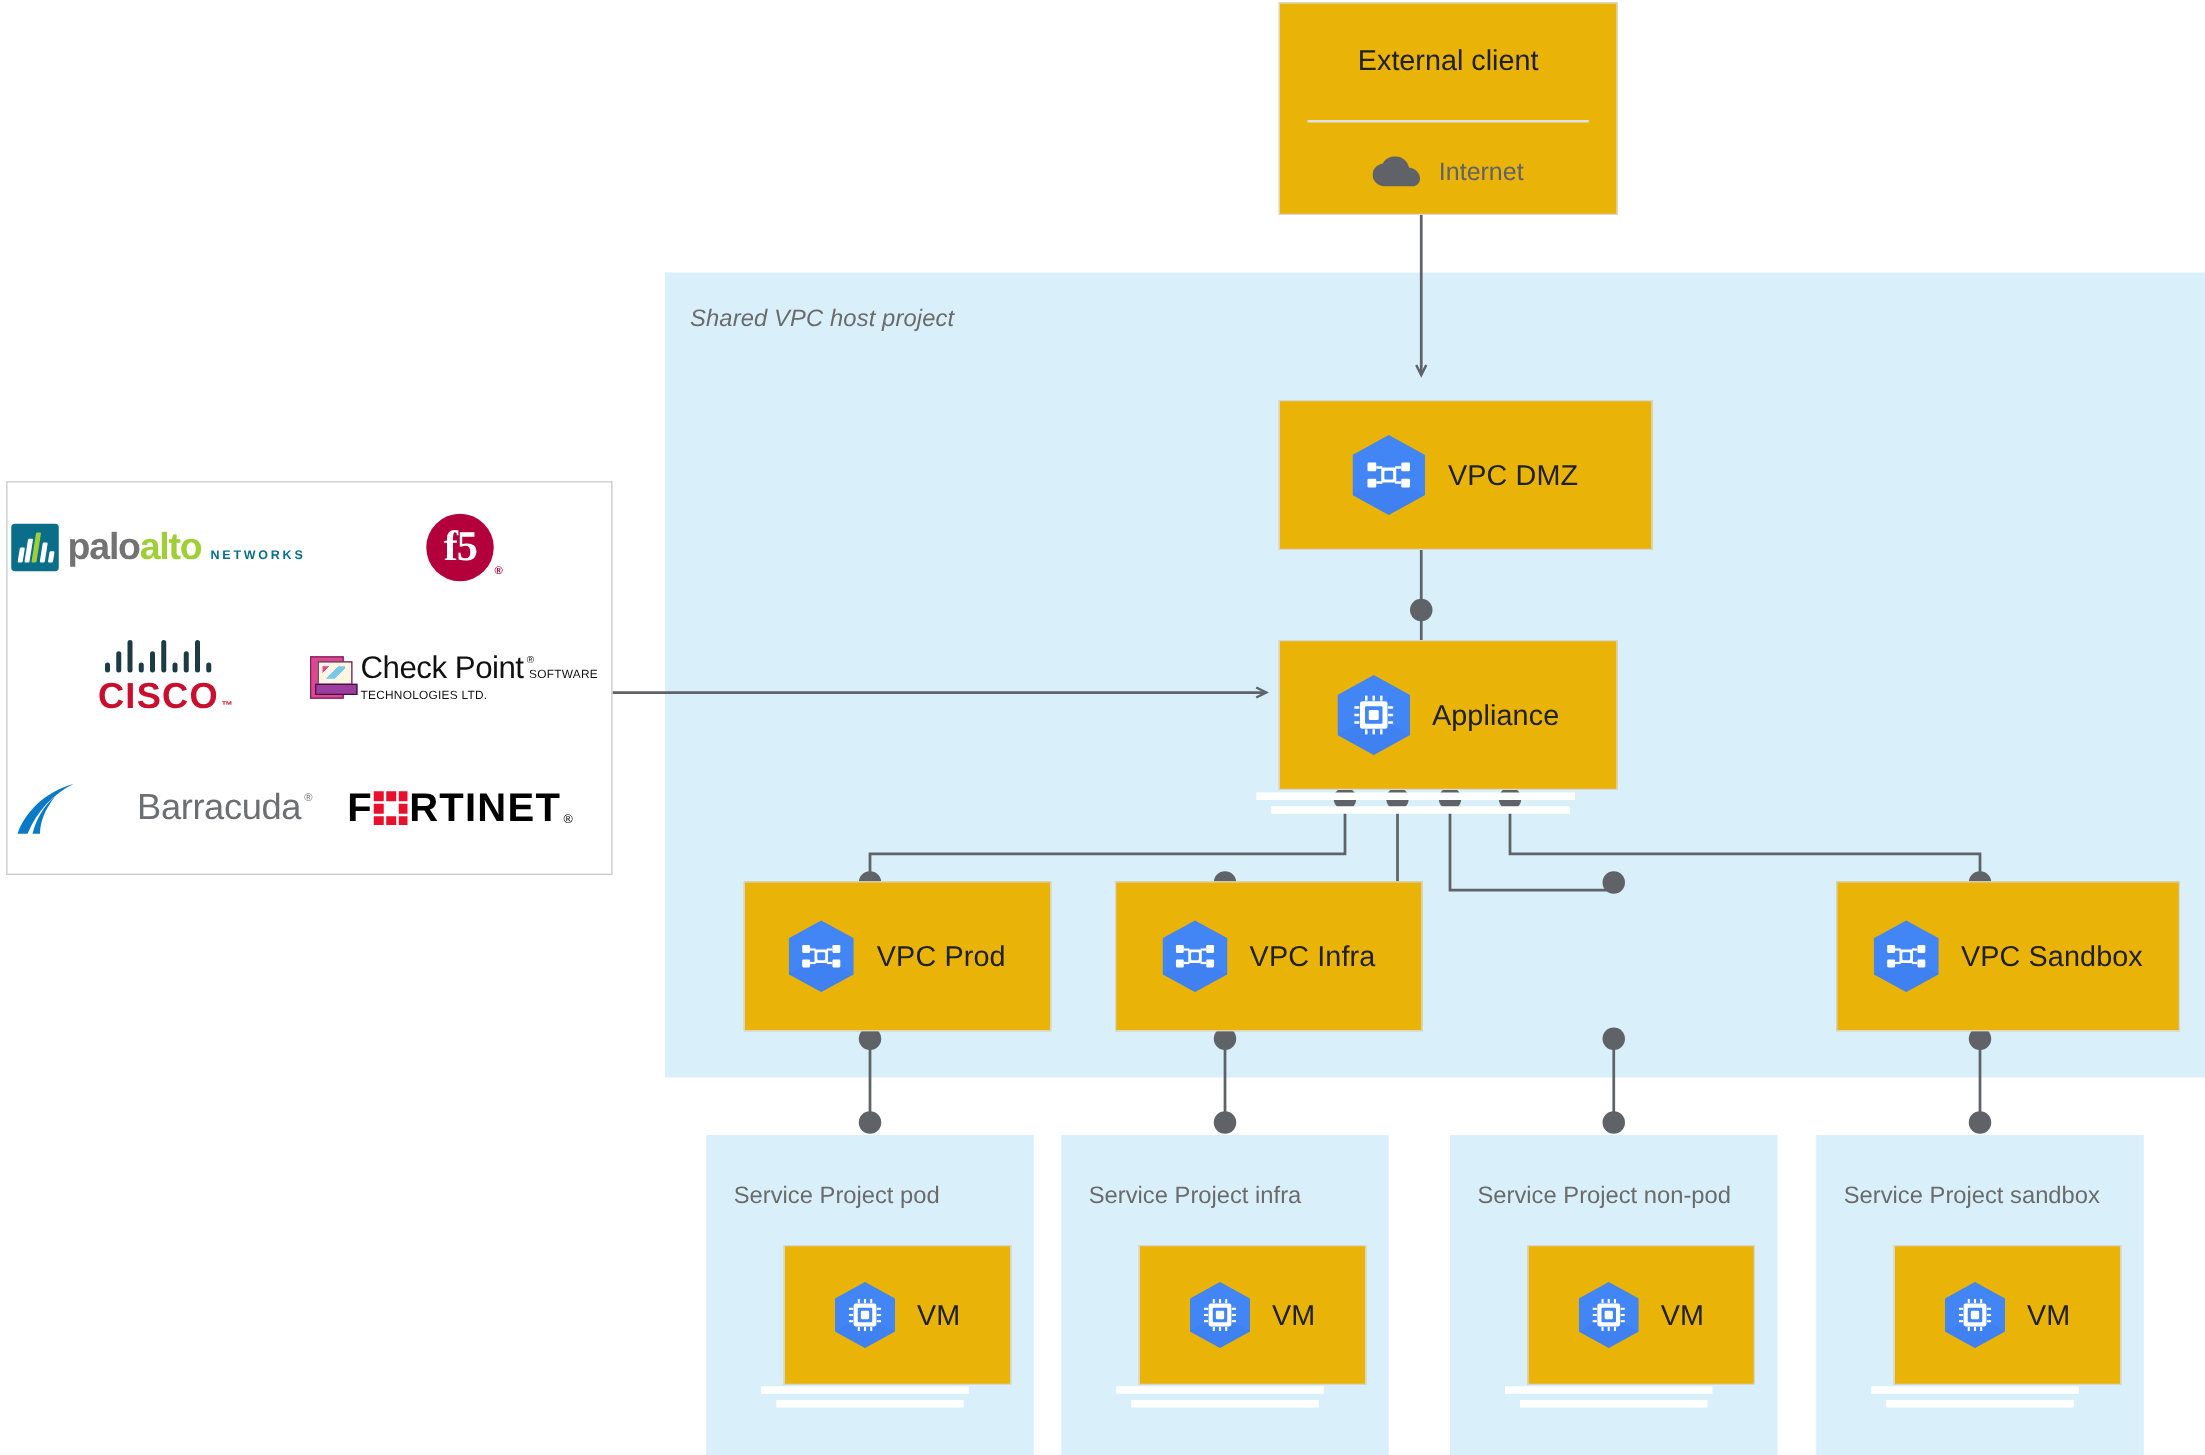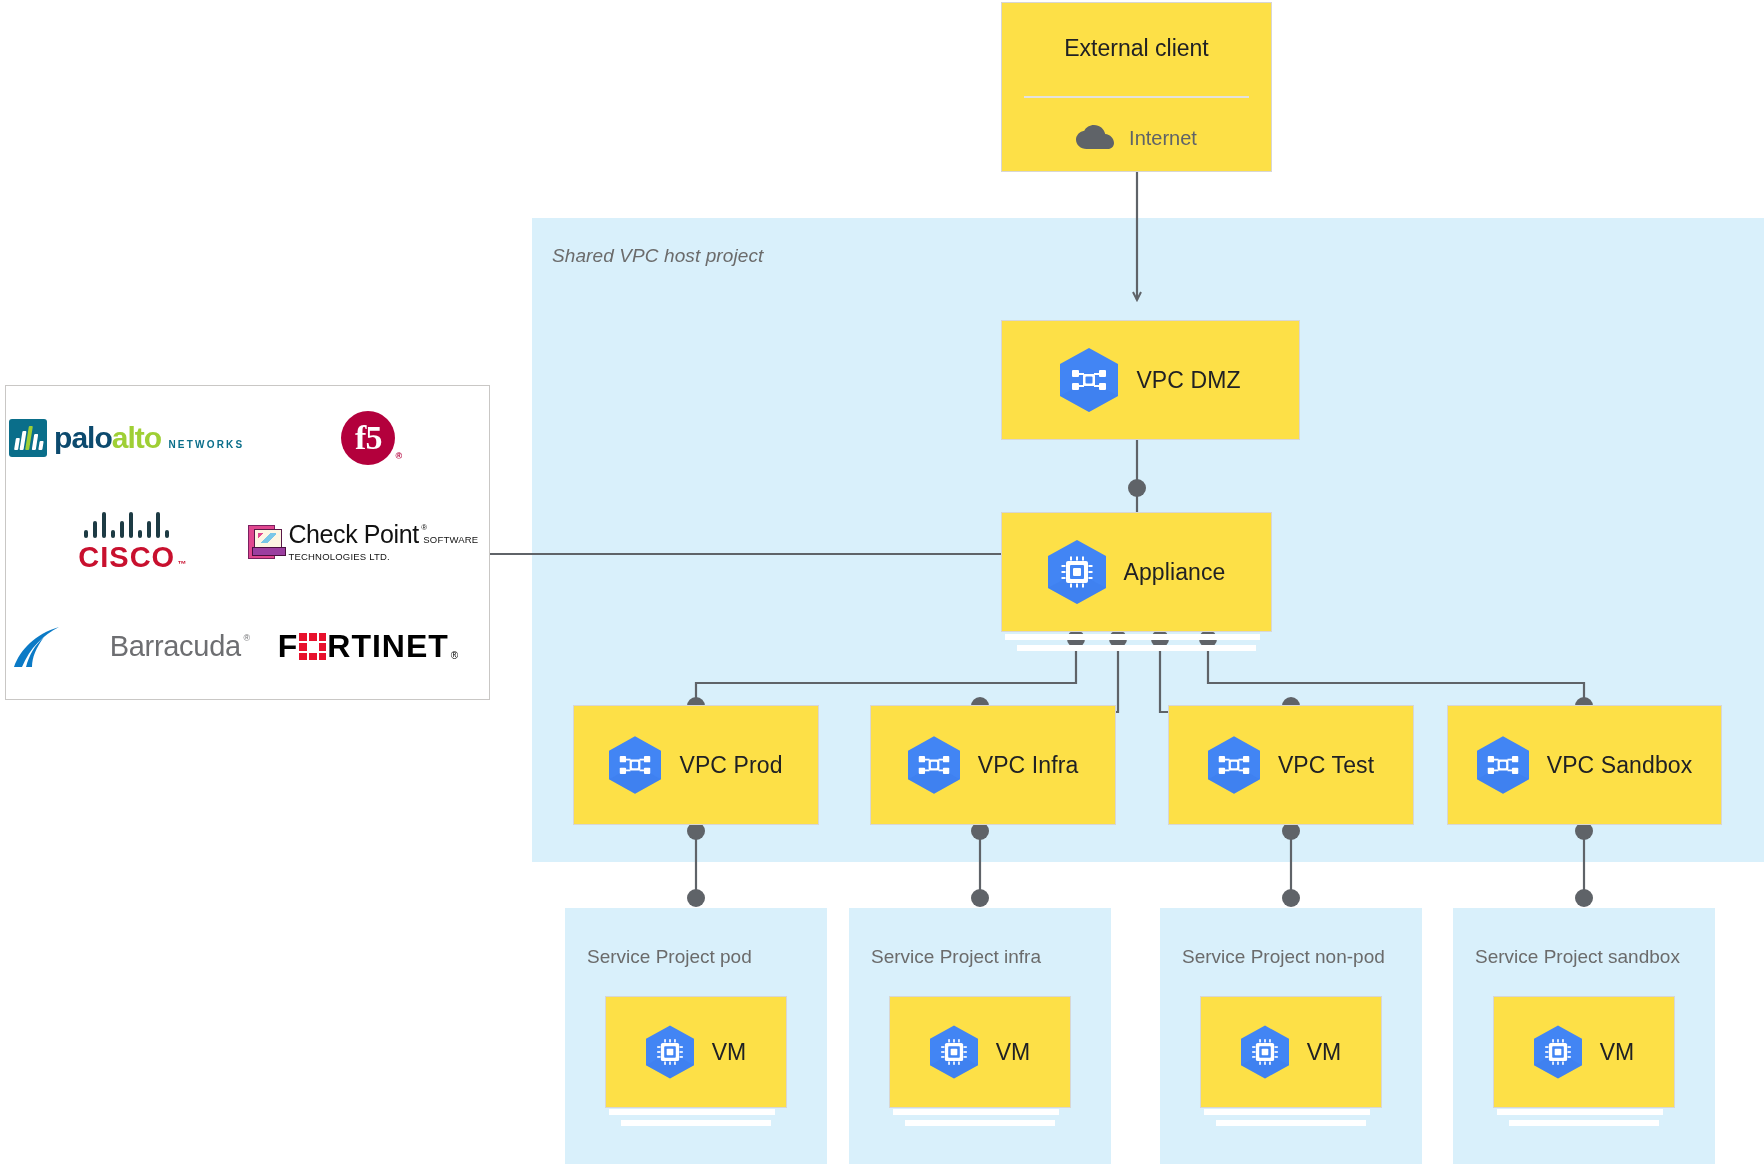--- a/index.html
+++ b/index.html
@@ -24,26 +24,27 @@
   }
   #shared-vpc-label{
     left:552px; top:245px;
     font-size:19px; color:#6b6b6b; letter-spacing:.1px;
     white-space:nowrap;
     font-style:italic;
   }
 
   
   .card{
-    background:#fde047;
+    background:#eab308;
     border:1px solid #d8d6d4;
     box-sizing:border-box;
     display:flex;
     align-items:center;
     justify-content:center;
+    margin-left:22px;
   }
   .card-row{display:flex;align-items:center;gap:18px;}
   .card-label{
     font-size:23px;
     color:#202124;
     white-space:nowrap;
     letter-spacing:.1px;
   }
 
   
@@ -105,21 +106,21 @@
     position:relative;overflow:hidden;
   }
   .pa-mark i{position:absolute;bottom:7px;width:4px;background:#ffffff;border-radius:1px;transform:skewX(-9deg);}
   .pa-mark i:nth-child(1){left:6px;height:12px;}
   .pa-mark i:nth-child(2){left:12px;height:19px;}
   .pa-mark i:nth-child(3){left:18px;height:24px;background:#9fcf35;}
   .pa-mark i:nth-child(4){left:24px;height:16px;}
   .pa-mark i:nth-child(5){left:30px;height:9px;}
   .pa-words{line-height:1;}
   .pa-words .w1{font-size:30px;font-weight:bold;letter-spacing:-1px;}
-  .pa-words .w1 .a{color:#0c4a6e;}
+  .pa-words .w1 .a{color:#737373;}
   .pa-words .w1 .b{color:#9fcf35;}
   .pa-words .w2{
     font-size:10px;font-weight:bold;color:#0a6e8a;letter-spacing:2.2px;
     text-align:right;margin-top:2px;
   }
 
   
   .f5{
     width:54px;height:54px;border-radius:50%;
     background:#b3003c;
@@ -392,43 +393,20 @@
               <rect x="34" y="25" width="5" height="2"></rect>
             <rect x="19" y="37" width="5" height="2"></rect>
               <rect x="34" y="37" width="5" height="2"></rect>
           </g>
         </svg>
       </span>
       <span class="card-label">VPC Infra</span>
     </div>
   </div>
 
-  <div class="abs card vpc-node" style="left:1168px; top:705px;">
-    <div class="card-row">
-      <span class="hex">
-        <svg width="52" height="58" viewBox="0 0 58 64">
-          <path d="M29,0 L58,16 L58,48 L29,64 L0,48 L0,16 Z" fill="#4285f4"></path>
-          <path d="M29,32 L58,48 L29,64 L0,48 Z" fill="#3b78e7" opacity=".28"></path>
-          <g fill="#ffffff">
-            <rect x="23" y="26" width="12" height="12" rx="1.5"></rect>
-            <rect x="25.5" y="28.5" width="7" height="7" rx="1" fill="#4285f4"></rect>
-            <rect x="12" y="22" width="7" height="7" rx="1"></rect>
-              <rect x="39" y="22" width="7" height="7" rx="1"></rect>
-            <rect x="12" y="35" width="7" height="7" rx="1"></rect>
-              <rect x="39" y="35" width="7" height="7" rx="1"></rect>
-            <rect x="19" y="25" width="5" height="2"></rect>
-              <rect x="34" y="25" width="5" height="2"></rect>
-            <rect x="19" y="37" width="5" height="2"></rect>
-              <rect x="34" y="37" width="5" height="2"></rect>
-          </g>
-        </svg>
-      </span>
-      <span class="card-label">VPC Test</span>
-    </div>
-  </div>
 
   <div class="abs card vpc-node" style="left:1447px; top:705px; width:275px;">
     <div class="card-row">
       <span class="hex">
         <svg width="52" height="58" viewBox="0 0 58 64">
           <path d="M29,0 L58,16 L58,48 L29,64 L0,48 L0,16 Z" fill="#4285f4"></path>
           <path d="M29,32 L58,48 L29,64 L0,48 Z" fill="#3b78e7" opacity=".28"></path>
           <g fill="#ffffff">
             <rect x="23" y="26" width="12" height="12" rx="1.5"></rect>
             <rect x="25.5" y="28.5" width="7" height="7" rx="1" fill="#4285f4"></rect>

